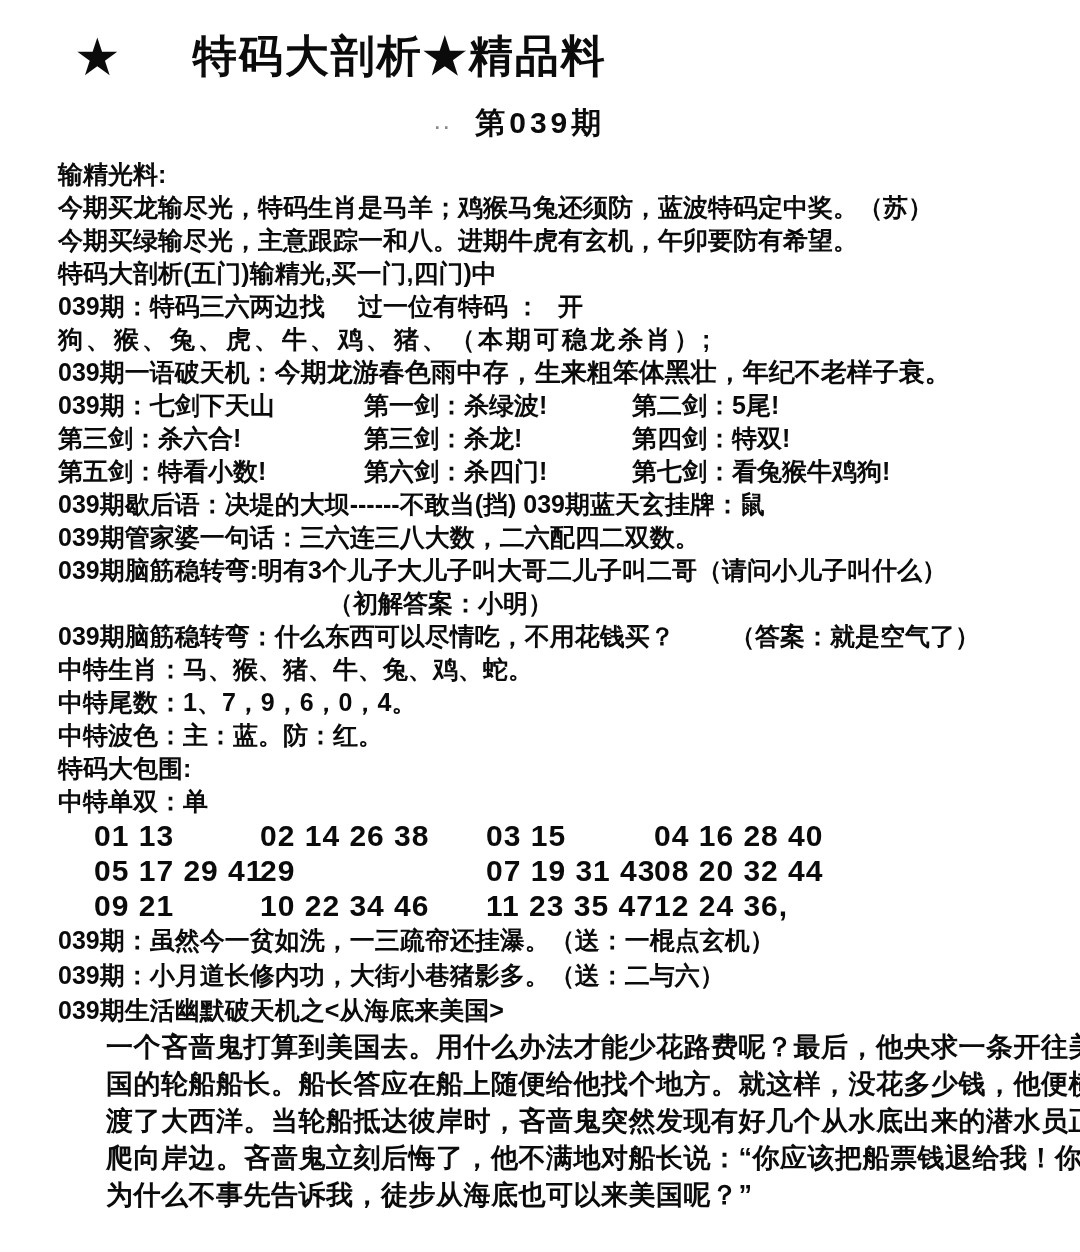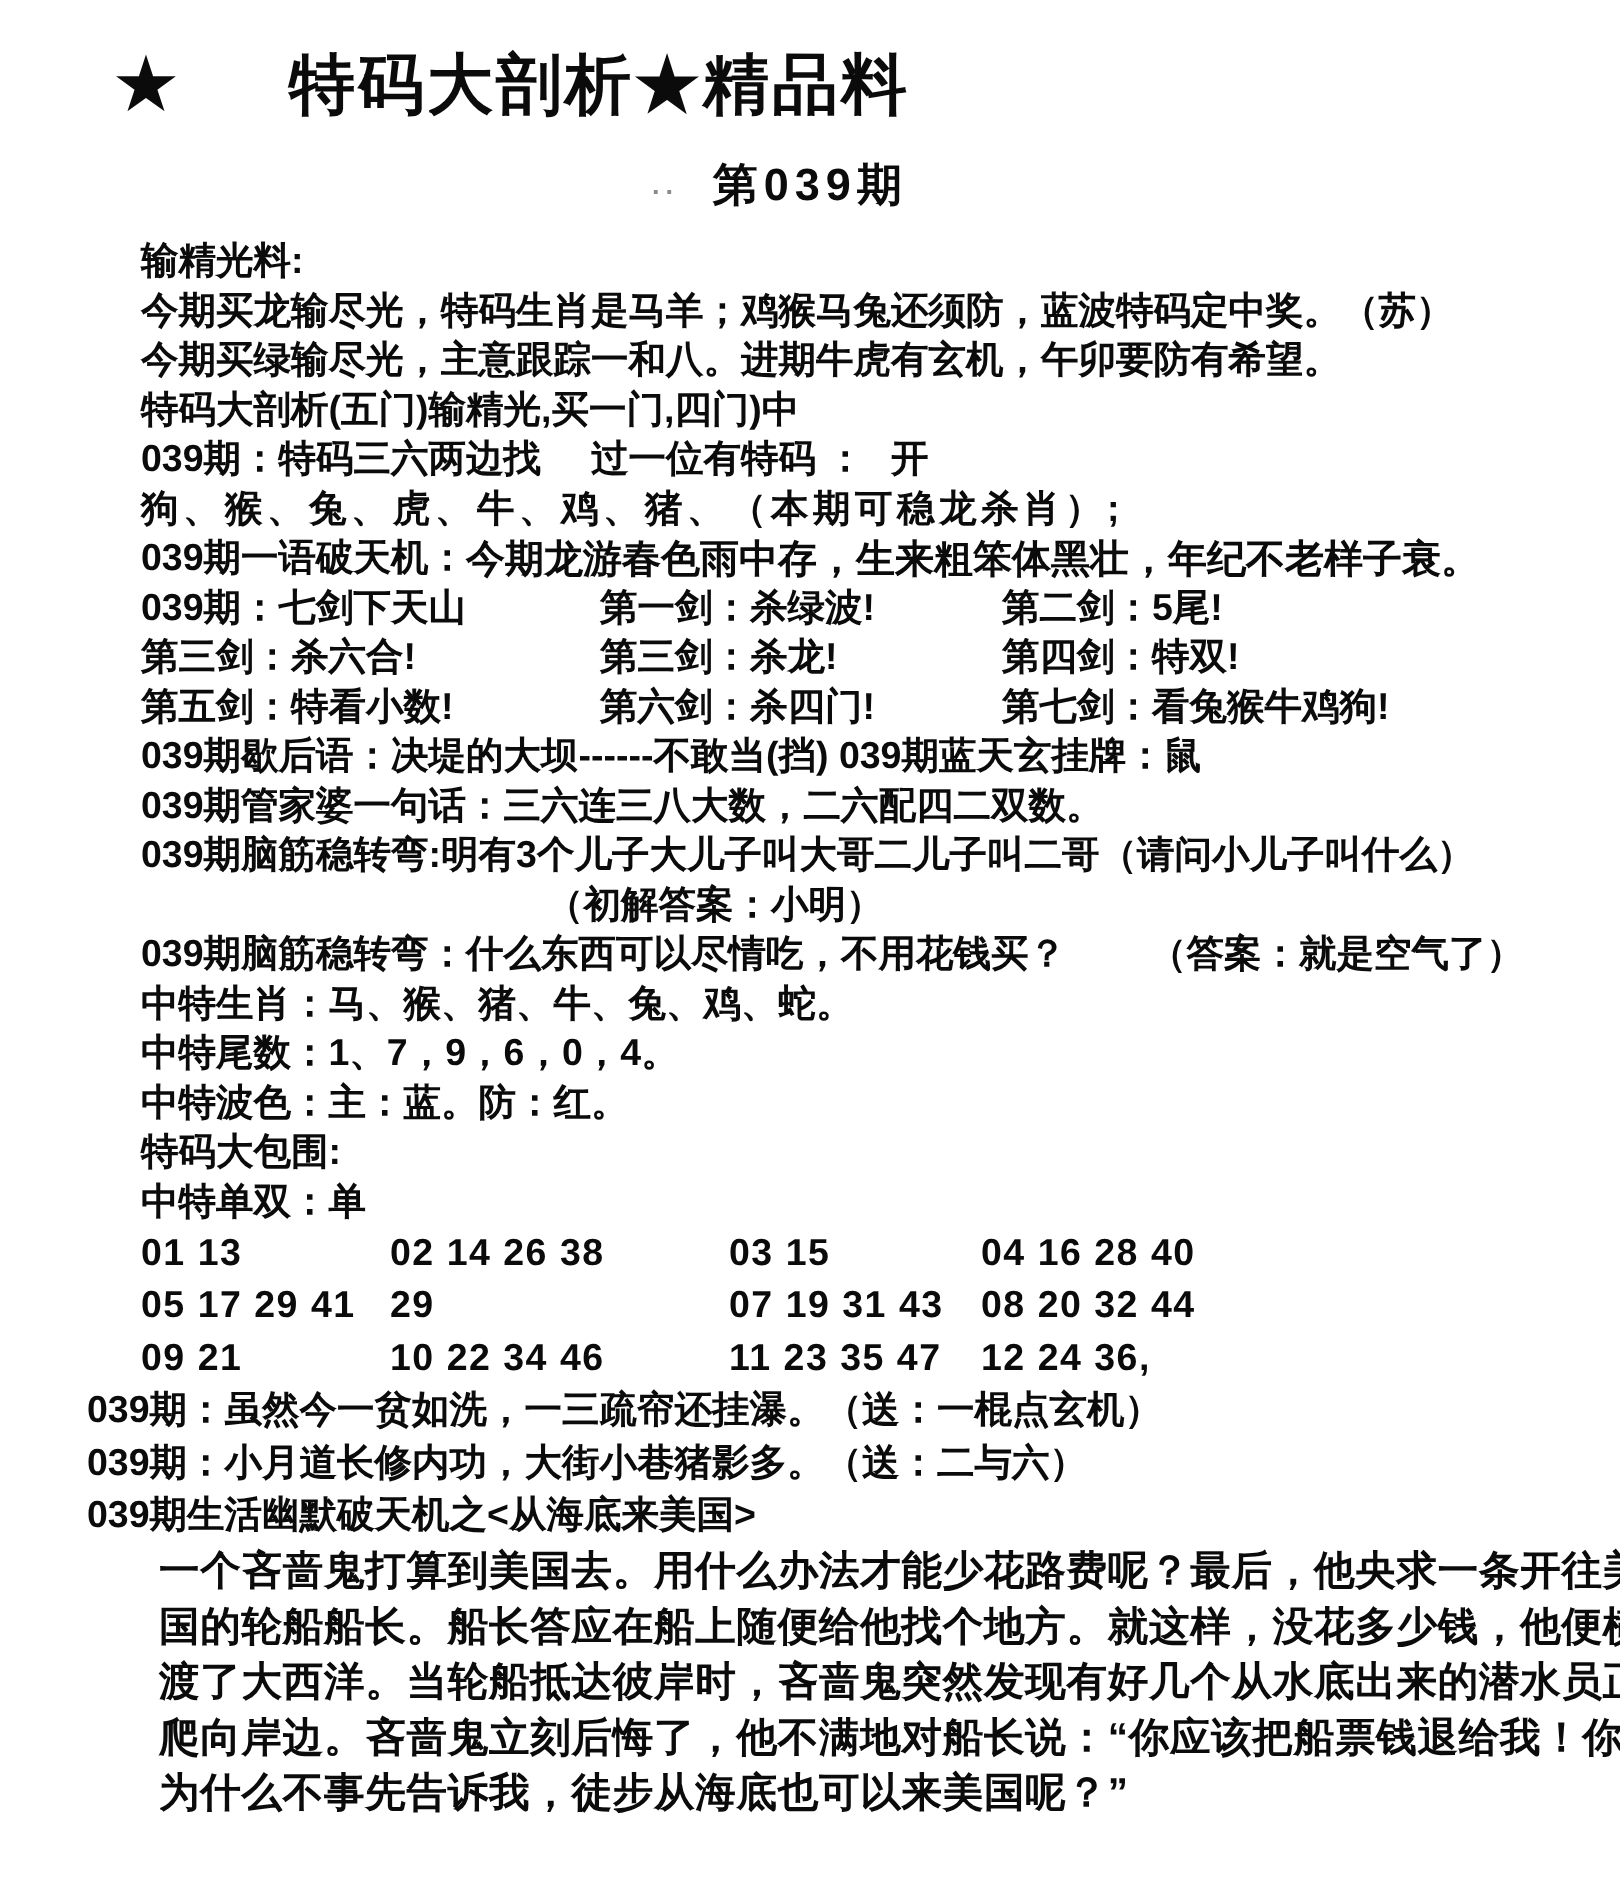--- a/index.html
+++ b/index.html
@@ -12,31 +12,31 @@
   
   .hdr{display:flex;align-items:center;height:62px;}
   .hdr .star{font-size:52px;line-height:62px;margin-left:16px;}
   .hdr .title{font-size:44px;line-height:62px;margin:0 0 0 72px;letter-spacing:2px;font-family:Liberation Serif, serif;}
   .issue-row{margin-top:14px;height:42px;line-height:42px;text-align:center;
              transform:translateX(-34px);}
   .issue-row .dots{color:#8a8a8a;font-size:18px;letter-spacing:4px;margin-right:18px;vertical-align:4px;}
   .issue-row .issue{font-size:30px;letter-spacing:4px;}
   
   main{margin-top:14px;}
-  .ln{height:33px;line-height:33px;font-size:25px;white-space:nowrap;margin-left:36px;}
+  .ln{height:33px;line-height:33px;font-size:25px;white-space:nowrap;}
   .cols{display:flex;}
   .seg{white-space:nowrap;}
   .t1{width:300px;} .t2{width:200px;}
   .sw1{width:306px;} .sw2{width:268px;}
   .b1{width:672px;}
   .answer{padding-left:270px;}
   .zodiac{letter-spacing:3px;}
   .small-seg{font-size:26px;}
   
-  .grid-row{display:flex;height:35px;line-height:35px;font-size:25px;letter-spacing:1px;}
+  .grid-row{display:flex;height:35px;line-height:35px;font-size:30px;letter-spacing:1px;}
   .g1{width:166px;margin-left:36px;} .g2{width:226px;} .g3{width:168px;}
   
   .fln{height:35px;line-height:35px;font-size:25px;white-space:nowrap;}
   
   .story{width:992px;font-size:27px;line-height:37px;margin-top:1px;letter-spacing:0.5px;margin-left:48px;}
 </style>
 </head>
 <body>
 
 <div class="page">

